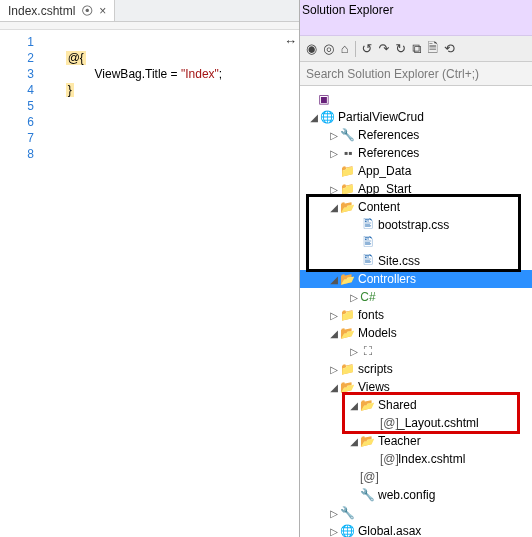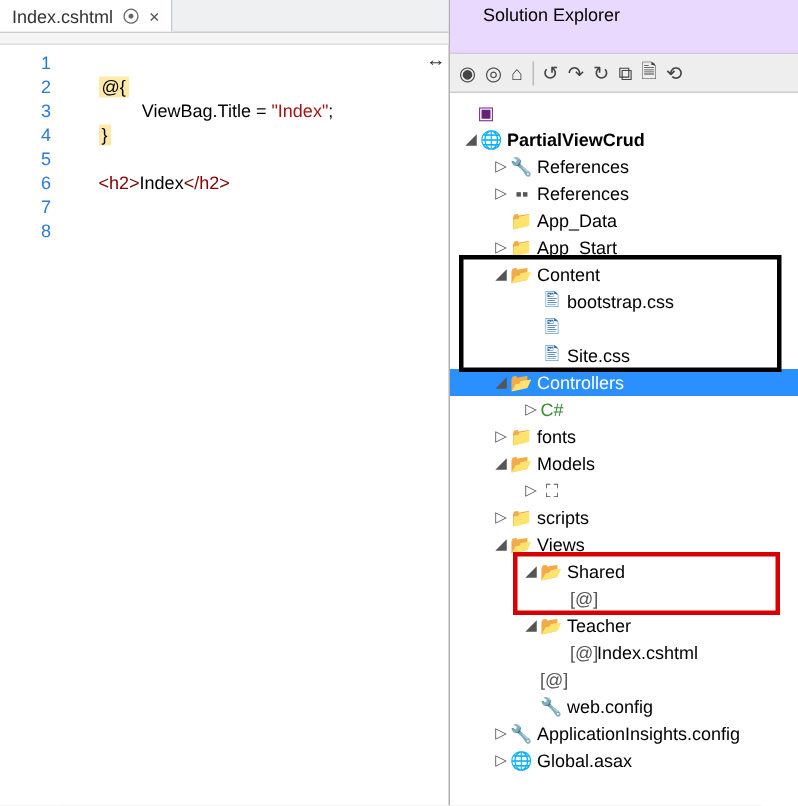--- a/index.html
+++ b/index.html
@@ -18,32 +18,32 @@
   .gutter div { height: 16px; line-height: 16px; }
   .code { flex: 1; padding: 4px 0 0 4px; position: relative; font-family: Consolas, monospace; }
   .code-line { height: 16px; line-height: 16px; white-space: pre; font-family: Consolas, monospace; }
   .brace { background: #ffe9a8; padding: 0 2px; }
   .str   { color: #a31515; }
   .tag   { color: #800000; }
   .arrow-glyph { position: absolute; right: 2px; top: 2px; font-size: 13px; color: #333; }
 
   
   .se-pane { flex: 1; display: flex; flex-direction: column; background: #f3f3f3; }
-  .se-title { height: 36px; background: #ead9ff; color: #000; padding: 3px 22px; border-bottom: 1px solid #d6c7eb; }
+  .se-title { height: 36px; background: #ead9ff; color: #000; padding: 3px 2px; border-bottom: 1px solid #d6c7eb; }
   .se-toolbar { height: 26px; background: #eee; display: flex; align-items: center; gap: 6px; padding: 0 6px; border-bottom: 1px solid #ccc; }
   .se-toolbar span { color: #444; font-size: 13px; }
   .se-toolbar .sep { width: 1px; height: 16px; background: #bbb; }
   .se-search { height: 24px; display: flex; align-items: center; padding: 0 6px; border-bottom: 1px solid #ccc; color: #7a7a7a; }
   .se-tree { flex: 1; background: #fff; overflow: auto; padding: 4px 0 12px 0; font-size: 12px; position: relative; }
   .node { display: flex; align-items: center; height: 18px; padding-right: 4px; }
   .node .exp { width: 12px; text-align: center; color: #555; font-size: 10px; }
   .node .ic  { width: 16px; text-align: center; font-size: 12px; }
   .node .lbl { padding-left: 2px; white-space: nowrap; }
   .node.selected { background: #2b90ff; color: #fff; }
-  .bold { font-weight: 700; }
+  .bold { font-weight: 400; }
   .hl-black { position: absolute; border: 3px solid #000; pointer-events: none; }
   .hl-red   { position: absolute; border: 3px solid #d60000; pointer-events: none; }
   .ic-folder { color: #d8a53a; }
   .ic-folder-open { color: #e0b552; }
   .ic-cs { color: #388a34; }
   .ic-css { color: #2b6fb5; }
   .ic-razor { color: #555; }
   .ic-edmx { color: #555; }
   .ic-wrench { color: #555; }
   .ic-book { color: #555; }
@@ -76,39 +76,41 @@
         <div>7</div>
         <div>8</div>
       </div>
       <div class="code">
         <span class="arrow-glyph">↔</span>
         <div class="code-line"></div>
         <div class="code-line">   <span class="brace">@{</span></div>
         <div class="code-line">       <span>ViewBag.Title = </span><span class="str">"Index"</span><span>;</span></div>
         <div class="code-line">   <span class="brace">}</span></div>
         <div class="code-line"></div>
-        <div class="code-line">   <span class="tag">&lt;h2&gt;</span><span>Index</span><span class="tag">&lt;/h2&gt;</span></div>
       </div>
     </div>
   </div>
 
   <div class="se-pane">
     <div class="se-title">Solution Explorer</div>
     <div class="se-toolbar">
       <span>◉</span>
       <span>◎</span>
       <span>⌂</span>
       <span class="sep"></span>
       <span>↺</span>
       <span>↷</span>
       <span>↻</span>
       <span>⧉</span>
       <span>🗎</span>
       <span>⟲</span>
     </div>
+    <div class="se-search">
+      <span>Search Solution Explorer (Ctrl+;)</span>
+    </div>
 
     <div class="se-tree">
 
       <div class="node" style="padding-left:4px">
         <span class="exp"></span>
         <span class="ic ic-sln">▣</span>
       </div>
 
       <div class="node" style="padding-left:8px">
         <span class="exp">◢</span>
@@ -193,20 +195,21 @@
       </div>
 
       <div class="node" style="padding-left:48px">
         <span class="exp">◢</span>
         <span class="ic ic-folder-open">📂</span>
         <span class="lbl">Shared</span>
       </div>
       <div class="node" style="padding-left:68px">
         <span class="exp"></span>
         <span class="ic ic-razor">[@]</span>
+        <span class="lbl">_Layout.cshtml</span>
       </div>
 
       <div class="node" style="padding-left:48px">
         <span class="exp">◢</span>
         <span class="ic ic-folder-open">📂</span>
         <span class="lbl">Teacher</span>
       </div>
       <div class="node" style="padding-left:68px">
         <span class="exp"></span>
         <span class="ic ic-razor">[@]</span>
@@ -218,21 +221,20 @@
       </div>
       <div class="node" style="padding-left:48px">
         <span class="exp"></span>
         <span class="ic ic-wrench">🔧</span>
         <span class="lbl">web.config</span>
       </div>
 
       <div class="node" style="padding-left:28px">
         <span class="exp">▷</span>
         <span class="ic ic-wrench">🔧</span>
-        <span class="lbl">ApplicationInsights.config</span>
       </div>
       <div class="node" style="padding-left:28px">
         <span class="exp">▷</span>
         <span class="ic ic-web">🌐</span>
         <span class="lbl">Global.asax</span>
       </div>
 
       <div class="hl-black" style="left:6px; top:108px; width:215px; height:78px;"></div>
       <div class="hl-red" style="left:42px; top:306px; width:178px; height:42px;"></div>
     </div>

